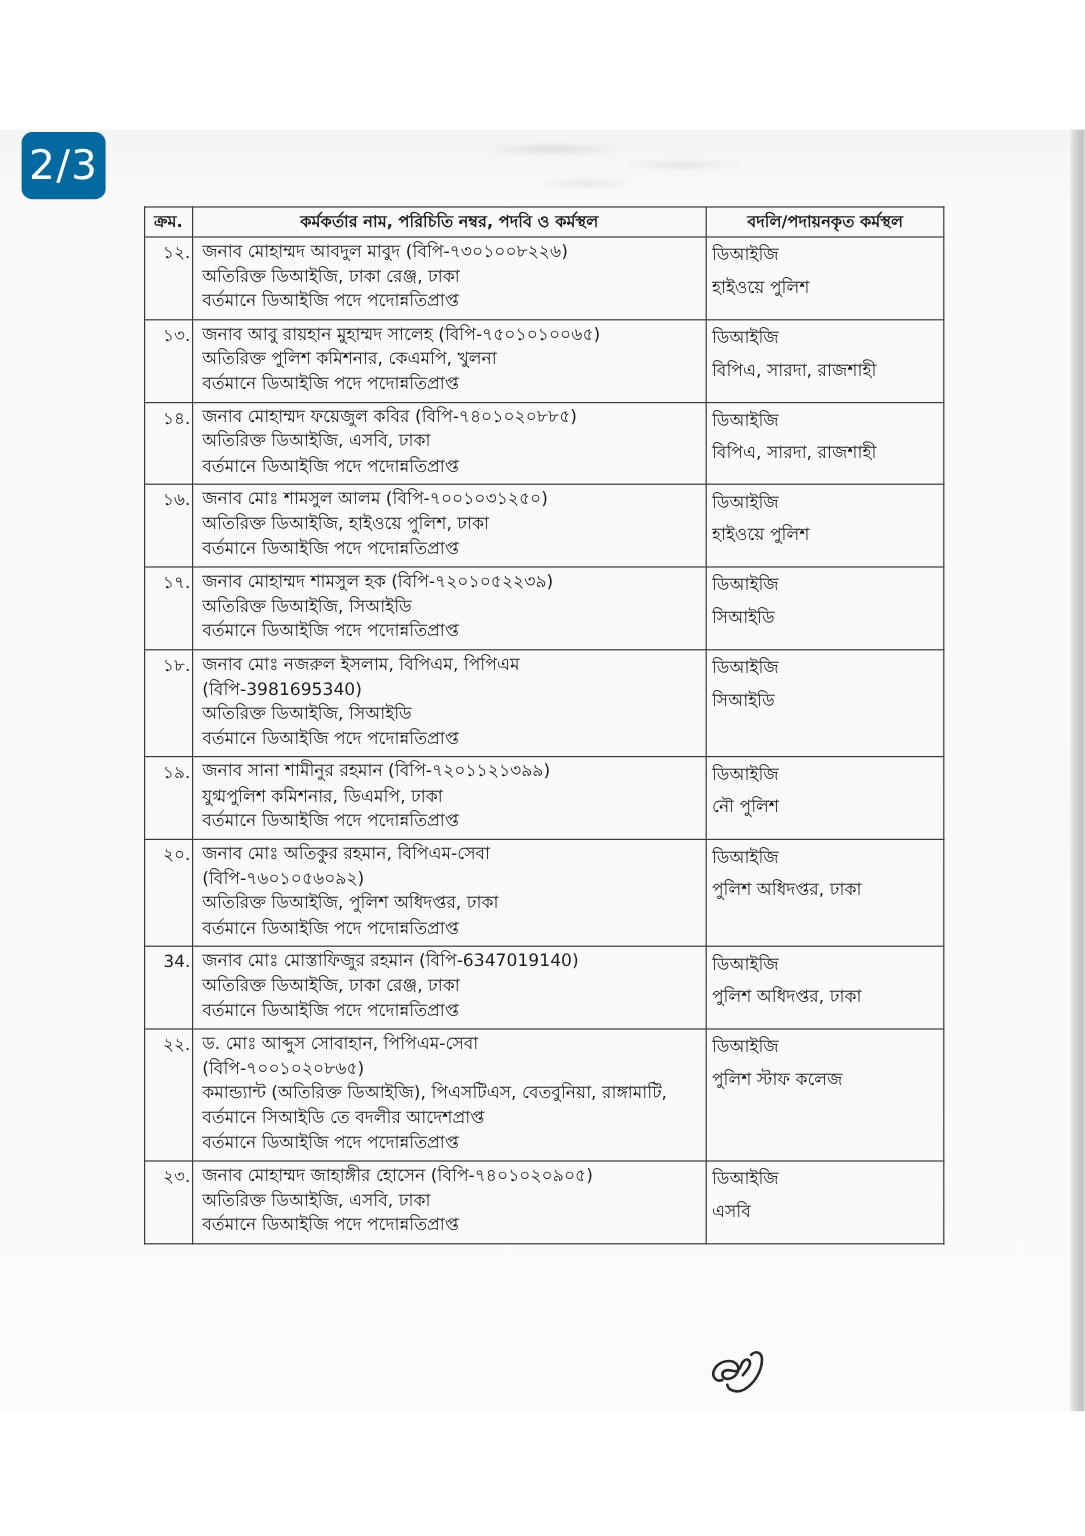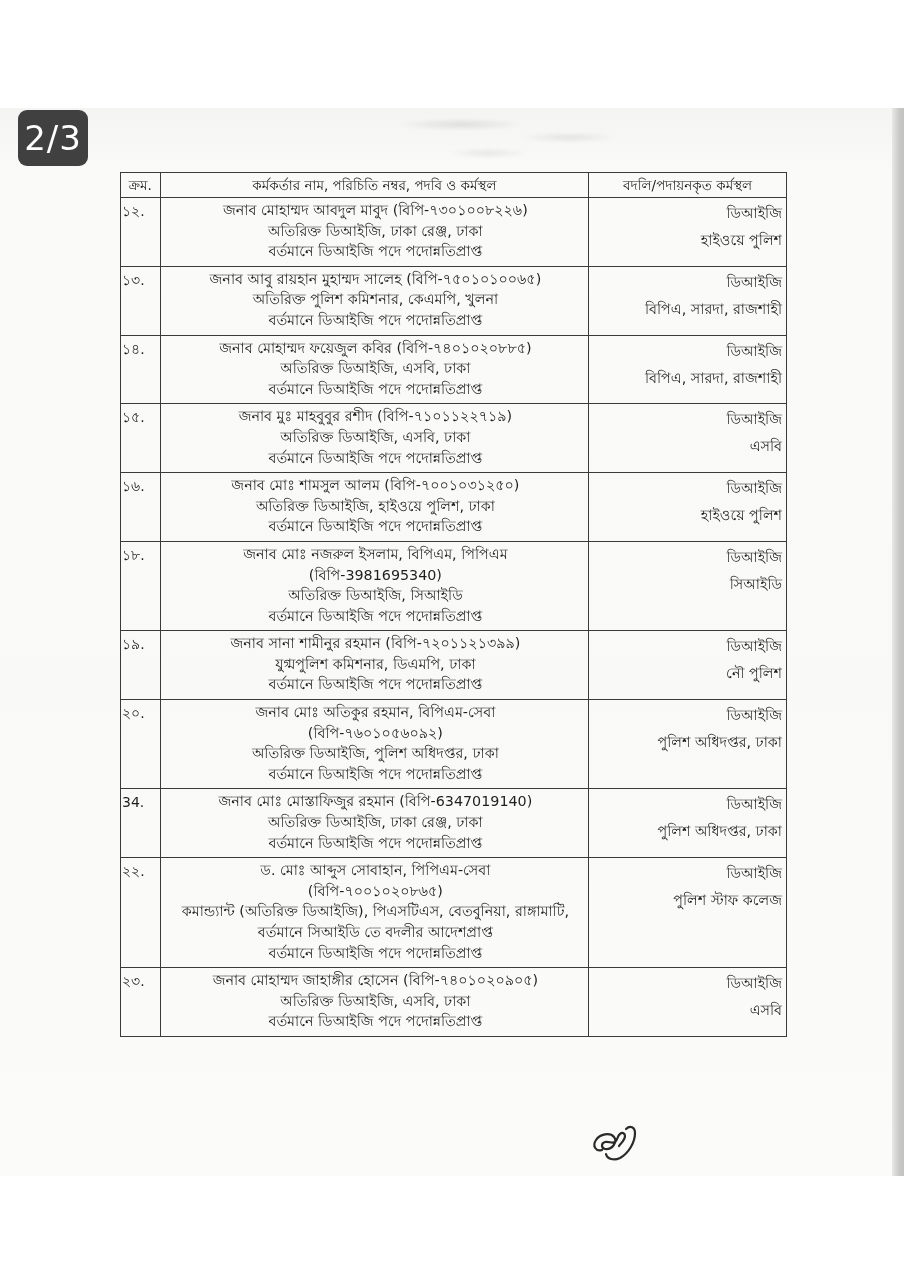--- a/index.html
+++ b/index.html
@@ -46,21 +46,21 @@
       radial-gradient(ellipse 60px 8px at 40% 75%, rgba(120,120,120,0.12), transparent 70%);
     filter: blur(1px);
   }
   
   .page-badge {
     position: absolute;
     left: 18px;
     top: 110px;
     width: 70px;
     height: 56px;
-    background: #404040;
+    background: #0369a1;
     color: #ffffff;
     border-radius: 9px;
     display: flex;
     align-items: center;
     justify-content: center;
     font-size: 34px;
     letter-spacing: 1px;
   }
   
   .doc-table {
@@ -69,46 +69,45 @@
     top: 64px; 
     width: 667px;
     border-collapse: collapse;
     table-layout: fixed;
     color: #1e1e1e;
   }
   .doc-table th, .doc-table td {
     border: 1.6px solid #3a3a3a;
     vertical-align: top;
     box-sizing: border-box;
-    text-align: center;
   }
   .doc-table th {
     font-size: 13.5px;
-    font-weight: normal;
+    font-weight: bold;
     text-align: center;
     padding: 3px 2px;
     line-height: 18px;
   }
   .c-serial { width: 38px; }
   .c-details { width: 412px; }
   .c-posting { width: 190px; }
   td.c-serial {
     font-size: 14px;
-    text-align: left;
+    text-align: right;
     padding-top: 3px;
     line-height: 20px;
   }
   td.c-details {
     font-size: 14.3px;
     padding: 2px 6px 4px 8px;
   }
   td.c-details .detail-line { line-height: 20.6px; }
   td.c-posting {
     font-size: 14.3px;
-    text-align: right;
+    text-align: left;
     padding: 2px 4px 4px;
   }
   td.c-posting .posting-line { line-height: 27px; }
   
   .signature {
     position: absolute;
     left: 588px;
     top: 1012px; 
     width: 62px;
     height: 52px;
@@ -164,46 +163,46 @@
               <div class="detail-line">জনাব মোহাম্মদ ফয়েজুল কবির (বিপি-৭৪০১০২০৮৮৫)</div>
               <div class="detail-line">অতিরিক্ত ডিআইজি, এসবি, ঢাকা</div>
               <div class="detail-line">বর্তমানে ডিআইজি পদে পদোন্নতিপ্রাপ্ত</div>
             </td>
     <td class="c-posting">
               <div class="posting-line">ডিআইজি</div>
               <div class="posting-line">বিপিএ, সারদা, রাজশাহী</div>
             </td>
   </tr>
 
-  <tr>
-    <td class="c-serial">১৫.</td>
-    <td class="c-details">
-              <div class="detail-line">জনাব মুঃ মাহবুবুর রশীদ (বিপি-৭১০১১২২৭১৯)</div>
-              <div class="detail-line">অতিরিক্ত ডিআইজি, এসবি, ঢাকা</div>
-              <div class="detail-line">বর্তমানে ডিআইজি পদে পদোন্নতিপ্রাপ্ত</div>
-            </td>
-    <td class="c-posting">
-              <div class="posting-line">ডিআইজি</div>
-              <div class="posting-line">এসবি</div>
-            </td>
-  </tr>
 
   <tr>
     <td class="c-serial">১৬.</td>
     <td class="c-details">
               <div class="detail-line">জনাব মোঃ শামসুল আলম (বিপি-৭০০১০৩১২৫০)</div>
               <div class="detail-line">অতিরিক্ত ডিআইজি, হাইওয়ে পুলিশ, ঢাকা</div>
               <div class="detail-line">বর্তমানে ডিআইজি পদে পদোন্নতিপ্রাপ্ত</div>
             </td>
     <td class="c-posting">
               <div class="posting-line">ডিআইজি</div>
               <div class="posting-line">হাইওয়ে পুলিশ</div>
             </td>
   </tr>
 
+  <tr>
+    <td class="c-serial">১৭.</td>
+    <td class="c-details">
+              <div class="detail-line">জনাব মোহাম্মদ শামসুল হক (বিপি-৭২০১০৫২২৩৯)</div>
+              <div class="detail-line">অতিরিক্ত ডিআইজি, সিআইডি</div>
+              <div class="detail-line">বর্তমানে ডিআইজি পদে পদোন্নতিপ্রাপ্ত</div>
+            </td>
+    <td class="c-posting">
+              <div class="posting-line">ডিআইজি</div>
+              <div class="posting-line">সিআইডি</div>
+            </td>
+  </tr>
 
   <tr>
     <td class="c-serial">১৮.</td>
     <td class="c-details">
               <div class="detail-line">জনাব মোঃ নজরুল ইসলাম, বিপিএম, পিপিএম</div>
               <div class="detail-line">(বিপি-3981695340)</div>
               <div class="detail-line">অতিরিক্ত ডিআইজি, সিআইডি</div>
               <div class="detail-line">বর্তমানে ডিআইজি পদে পদোন্নতিপ্রাপ্ত</div>
             </td>
     <td class="c-posting">

